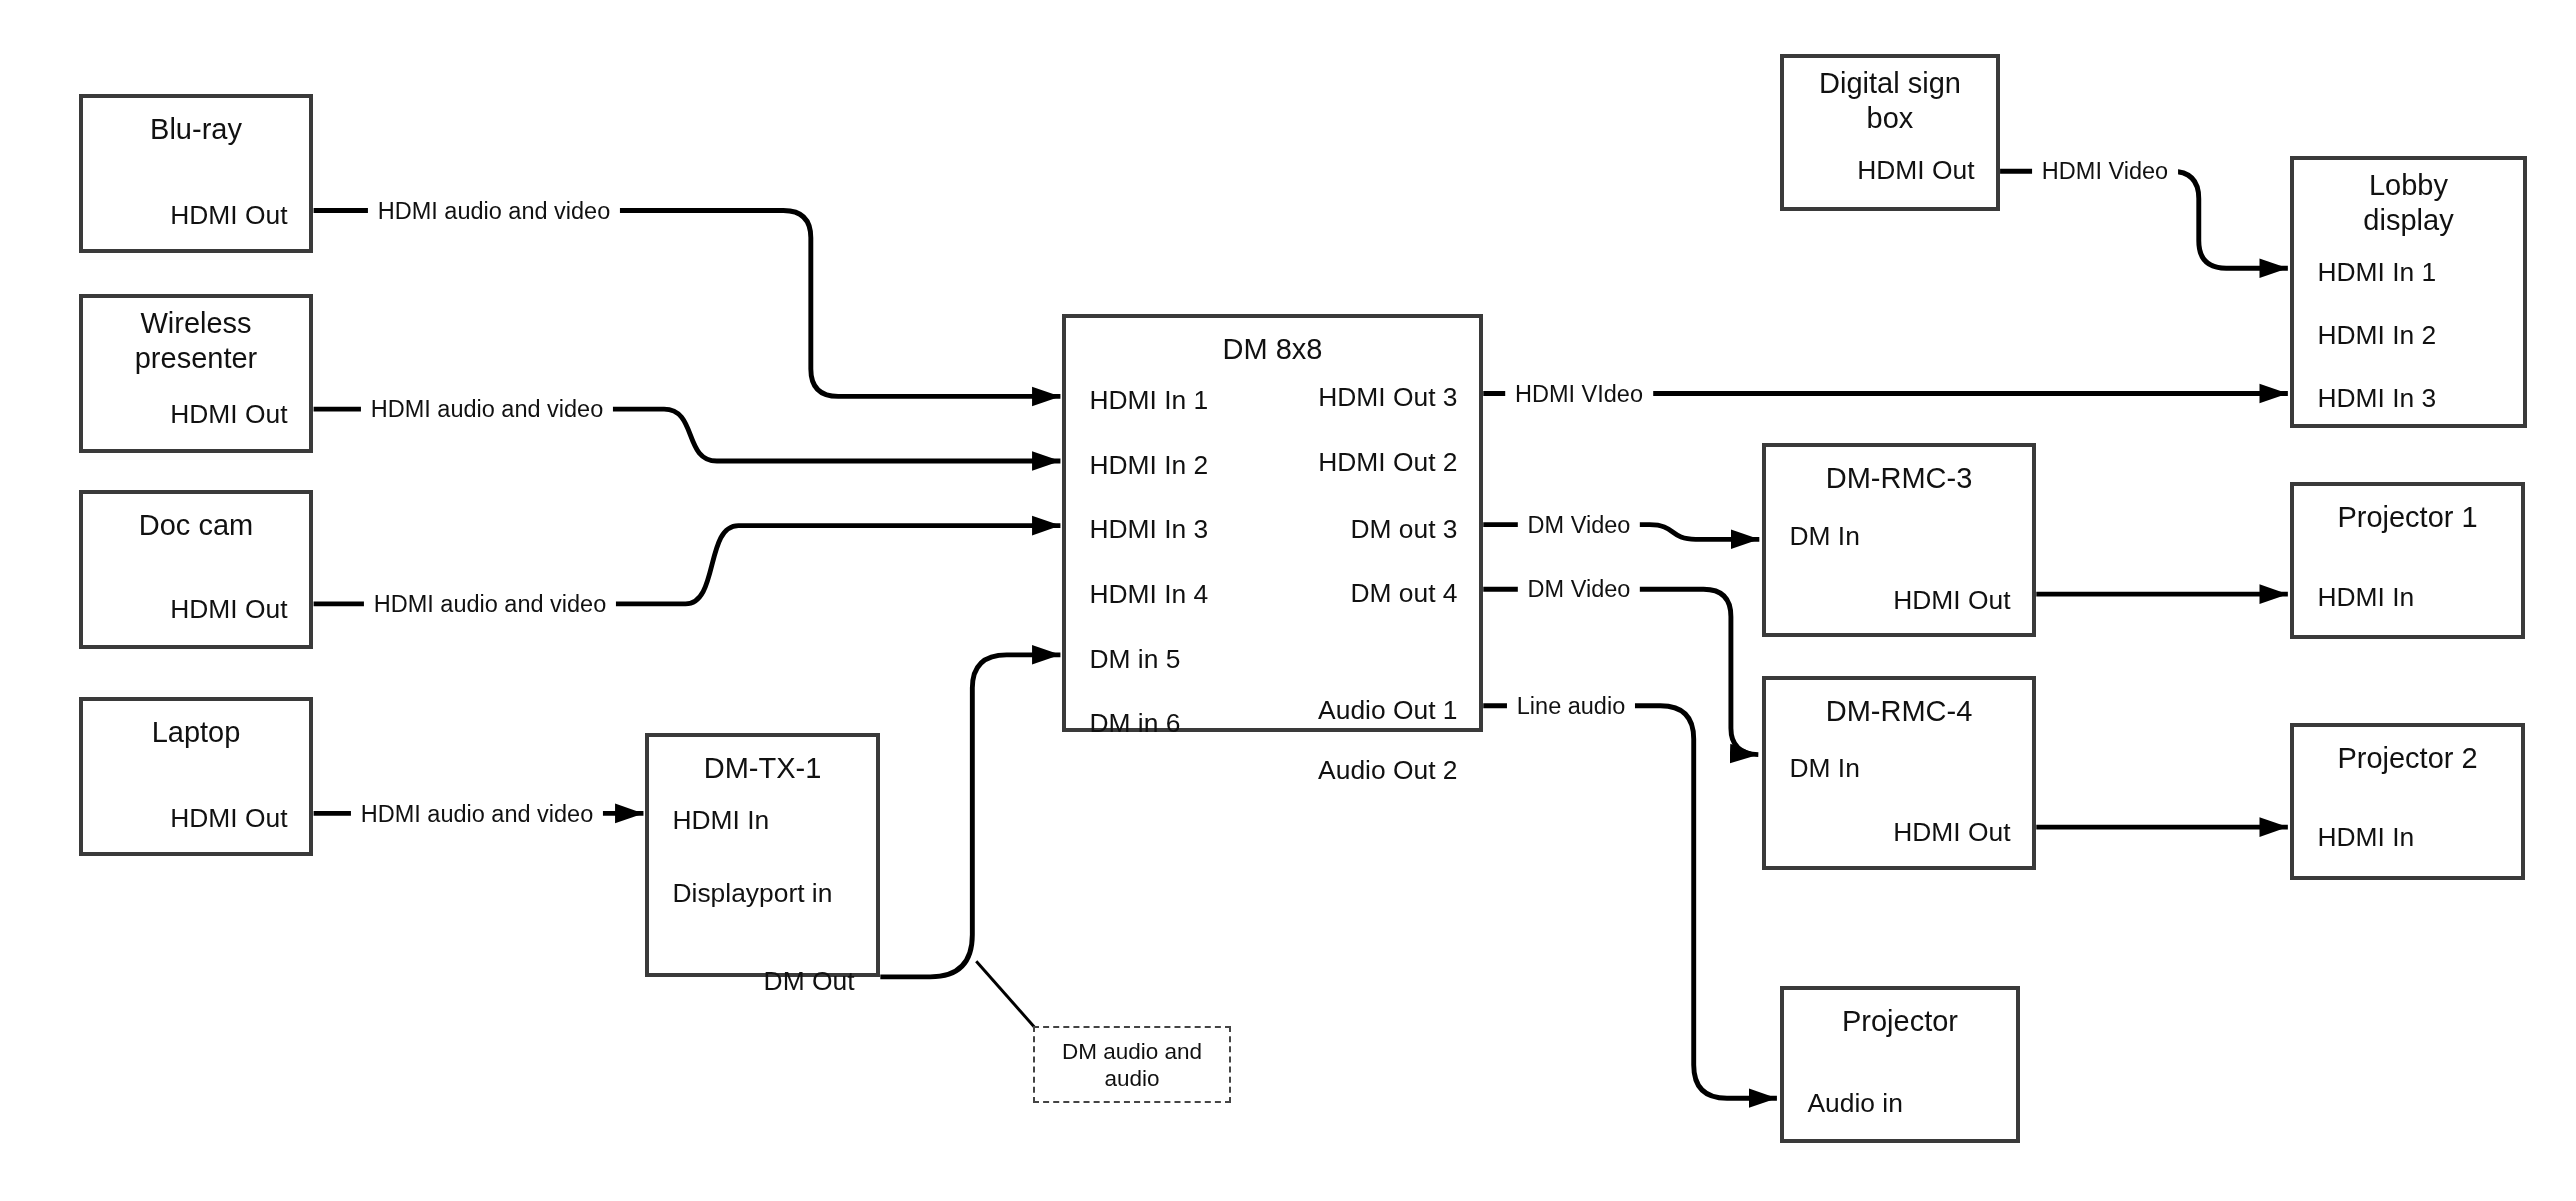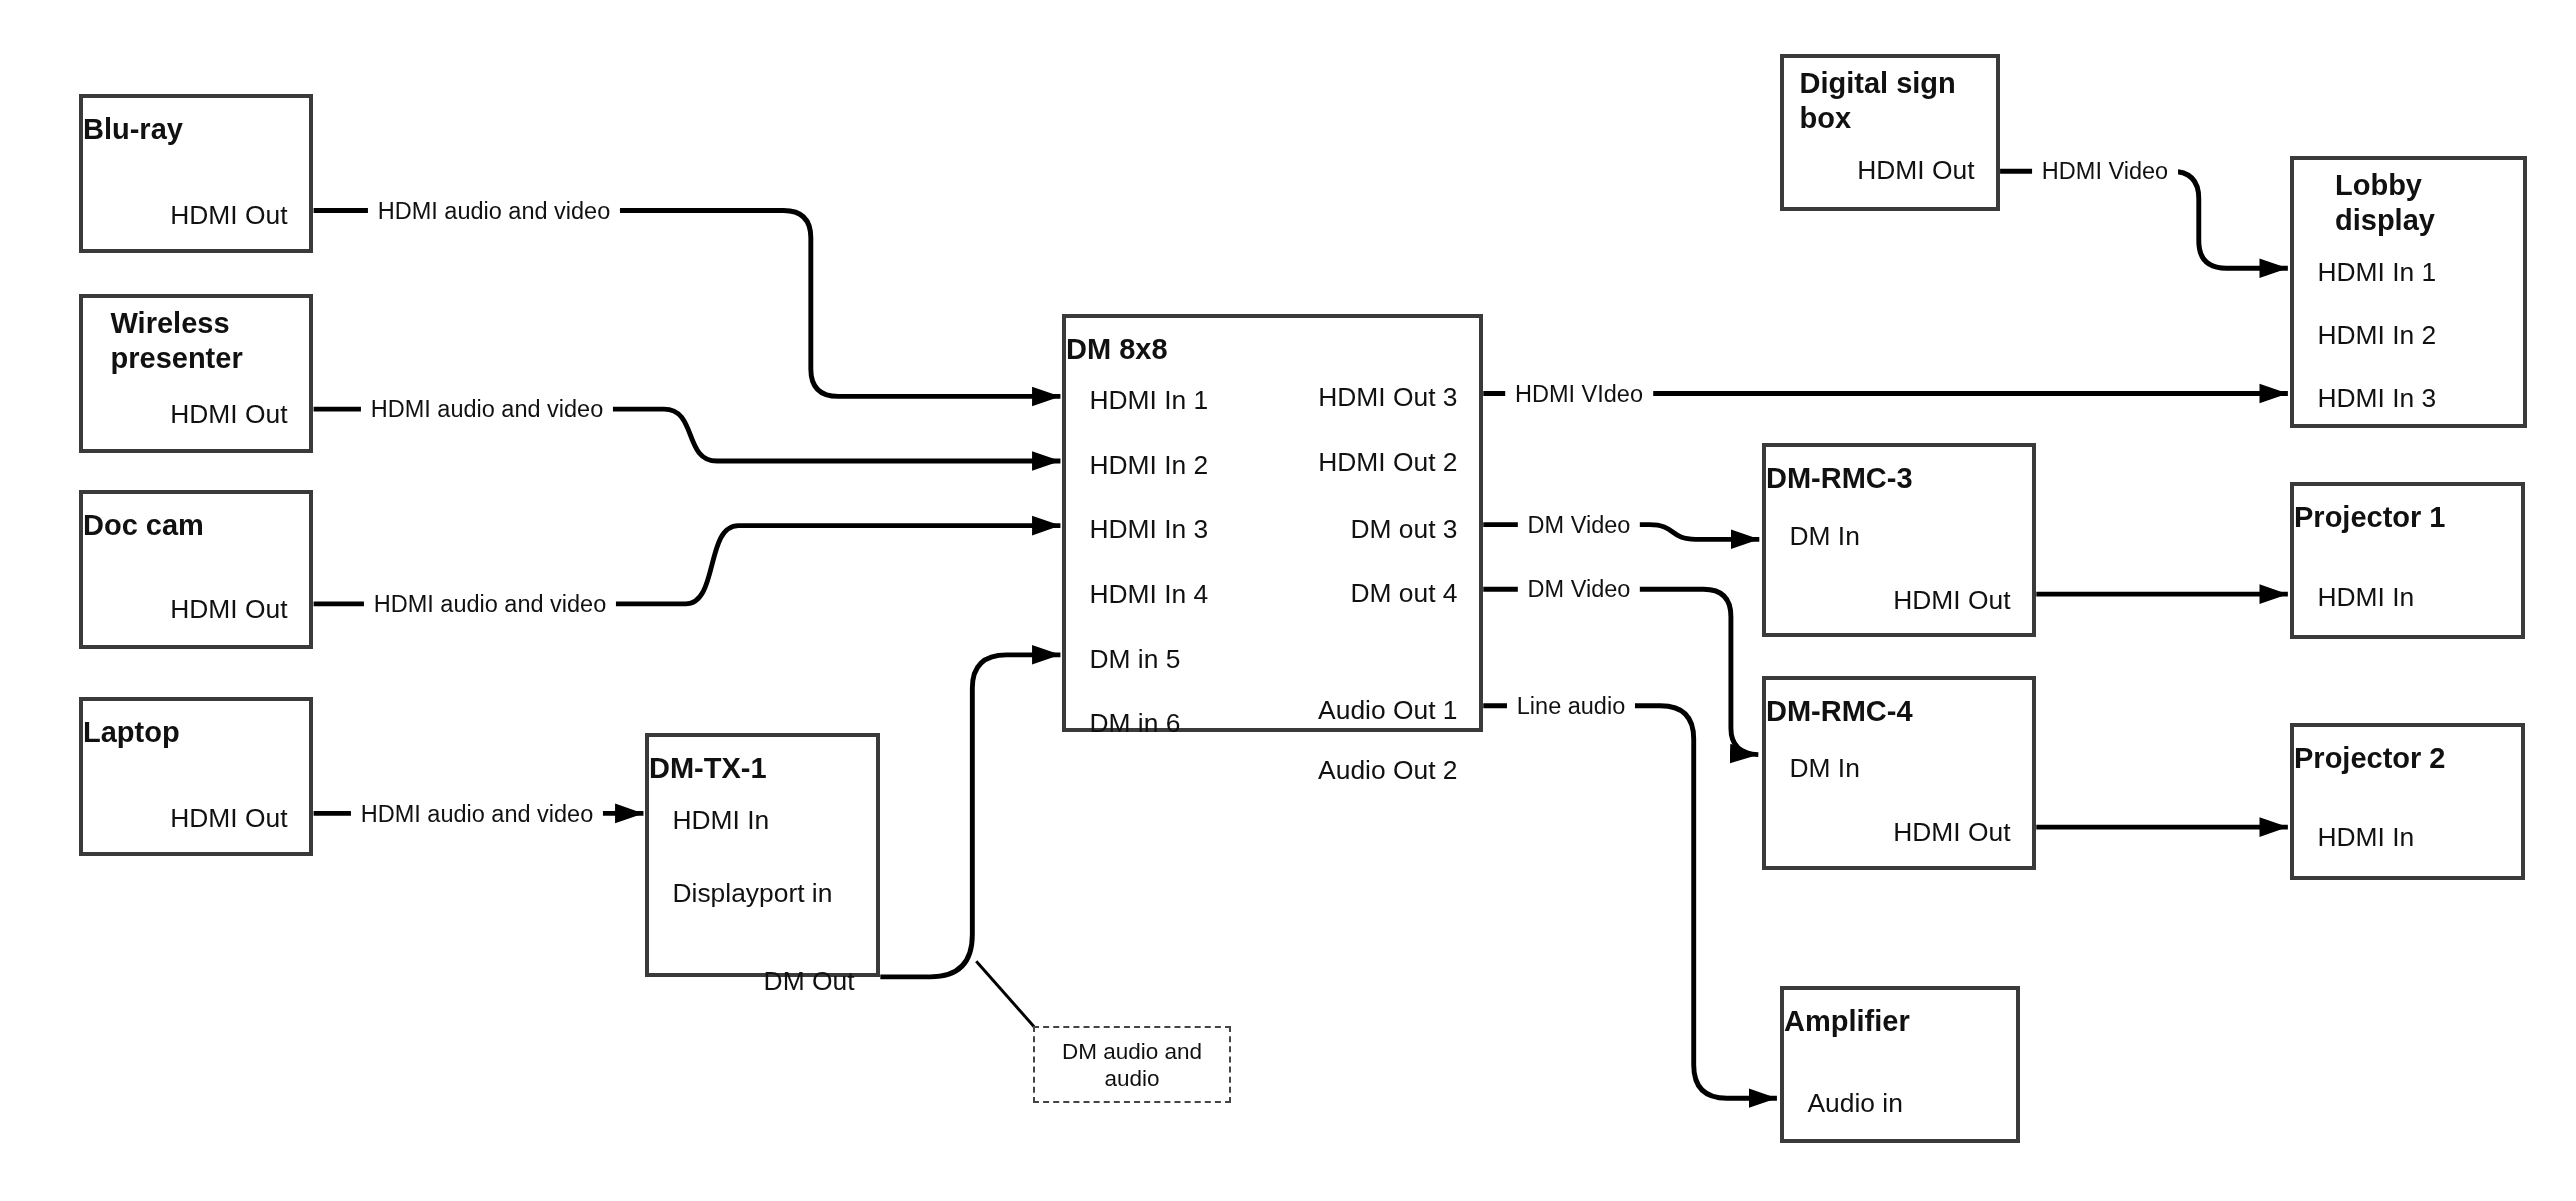--- a/index.html
+++ b/index.html
@@ -1,20 +1,20 @@
 <!DOCTYPE html>
 <html><head>
 <meta charset="utf-8">
 <style>
   html,body{margin:0;padding:0;background:#fff;}
   body{width:2576px;height:1201px;position:relative;font-family:"Liberation Sans",sans-serif;color:#111;}
   #canvas{position:absolute;left:0;top:0;width:2576px;height:1201px;background:#fff;}
   #wires{position:absolute;left:0;top:0;}
   .node{position:absolute;border:4.9px solid #3a3a3a;background:#fff;box-sizing:border-box;}
-  .title{position:absolute;top:13.7px;left:0;right:0;font-weight:700;font-size:29px;line-height:1.2;}
+  .title{position:absolute;top:13.7px;left:0;right:0;text-align:center;font-weight:400;font-size:29px;line-height:1.2;}
   .title.narrow{left:50%;right:auto;transform:translateX(-50%);top:7.8px;}
   .w175{width:171px;} .w185{width:181px;} .w150{width:147px;}
   .port{position:absolute;font-size:26.4px;white-space:nowrap;transform:translateY(-50%);}
   .port.left{left:23.5px;} .port.right{right:21.5px;}
   .wirelabel{position:absolute;transform:translate(-50%,-50%);background:#fff;font-size:23.5px;padding:1px 9.8px;white-space:nowrap;}
   .callout{position:absolute;left:1033px;top:1026px;width:198px;height:77px;border:2.4px dashed #444;
            display:flex;align-items:center;justify-content:center;text-align:center;
            font-size:22.5px;line-height:1.2;padding:0 11.7px;box-sizing:border-box;background:#fff;}
 </style>
 </head>
@@ -116,21 +116,21 @@
     <div class="title">Projector 1</div>
     <div class="port left" style="top:111px;">HDMI In</div>
   </div>
 
   <div class="node" style="left:2290px;top:723px;width:235px;height:157px;">
     <div class="title">Projector 2</div>
     <div class="port left" style="top:110px;">HDMI In</div>
   </div>
 
   <div class="node" style="left:1780px;top:986px;width:240px;height:157px;">
-    <div class="title">Amplifier</div>
+    <div class="title">Projector</div>
     <div class="port left" style="top:113px;">Audio in</div>
   </div>
 
   <div class="wirelabel" style="left:494px;top:211px;">HDMI audio and video</div>
   <div class="wirelabel" style="left:487px;top:409px;">HDMI audio and video</div>
   <div class="wirelabel" style="left:490px;top:604px;">HDMI audio and video</div>
   <div class="wirelabel" style="left:477px;top:814px;">HDMI audio and video</div>
   <div class="wirelabel" style="left:1579px;top:394px;">HDMI VIdeo</div>
   <div class="wirelabel" style="left:2105px;top:171px;">HDMI Video</div>
   <div class="wirelabel" style="left:1579px;top:525px;">DM Video</div>

